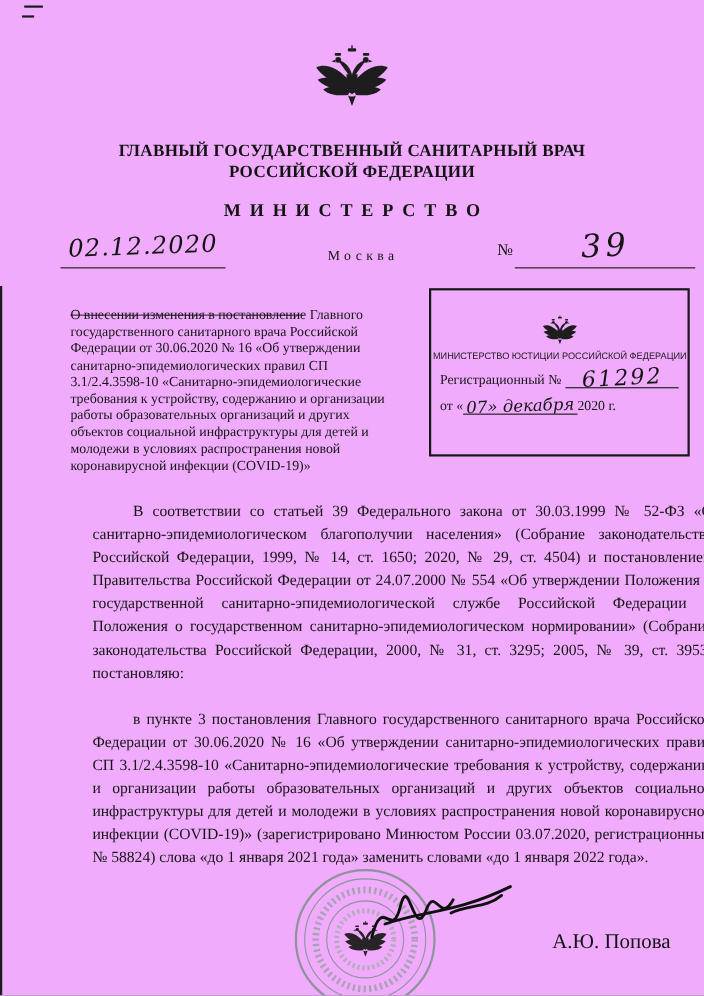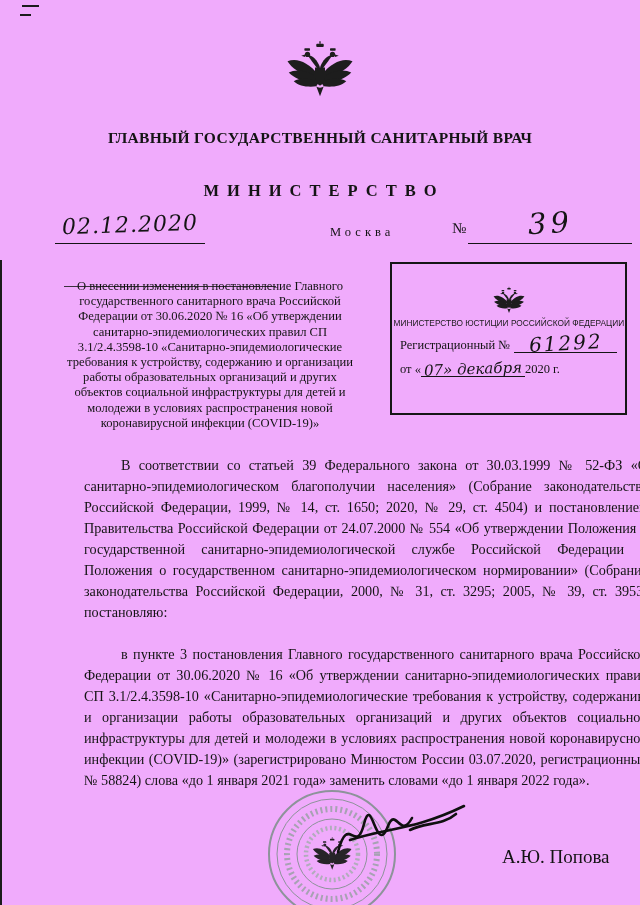--- a/index.html
+++ b/index.html
@@ -40,33 +40,33 @@
 
   
   .daterow { position: absolute; top: 214px; left: 55px; width: 578px; height: 36px; }
   .hand { font-family: "DejaVu Serif", serif; font-style: italic; }
   .date-hand {
     position: absolute; left: 0; top: -2px; width: 150px; height: 32px;
     text-align: center; font-size: 22px; letter-spacing: 1px;
     border-bottom: 1.5px solid #141414;
   }
   .date-hand span { display: inline-block; transform: rotate(-2deg); }
-  .city { position: absolute; left: 243px; top: 11px; font-size: 12.5px; letter-spacing: 4px; margin-left: 32px; }
+  .city { position: absolute; left: 243px; top: 11px; font-size: 12.5px; letter-spacing: 4px; }
   .numsign { position: absolute; left: 397px; top: 6px; font-size: 15px; }
   .num-hand {
     position: absolute; left: 413px; top: -8px; width: 164px; height: 38px;
     text-align: center; font-size: 29px;
     border-bottom: 1.5px solid #141414;
   }
   .num-hand span { display: inline-block; transform: rotate(-3deg); letter-spacing: 4px; }
 
   
   .subject {
     position: absolute; top: 279px; left: 64px; width: 292px;
-    font-size: 12.6px; line-height: 15.2px; text-align: center;
+    font-size: 12.6px; line-height: 15.2px; text-align: left;
   }
 
   
   .stampbox {
     position: absolute; top: 262px; left: 390px; width: 237px; height: 153px;
     border: 2.5px solid #161616;
     display: flex; flex-direction: column; align-items: center;
     padding: 21px 8px 8px;
   }
   .eagle-sm { width: 38px; height: 31px; flex: none; }
@@ -151,20 +151,21 @@
   <div class="mark strike"></div>
 
   <div class="coat">
     <svg viewBox="-4 -6 128 100">
         <use href="#eagle-shape"></use>
       </svg>
   </div>
 
   <div class="org">
     <div>ГЛАВНЫЙ ГОСУДАРСТВЕННЫЙ САНИТАРНЫЙ ВРАЧ</div>
+    <div>РОССИЙСКОЙ ФЕДЕРАЦИИ</div>
   </div>
 
   <div class="doctype">МИНИСТЕРСТВО</div>
 
   <div class="daterow">
     <div class="date-hand hand">
       <span>02.12.2020</span>
     </div>
     <div class="city">Москва</div>
     <div class="numsign">№</div>

